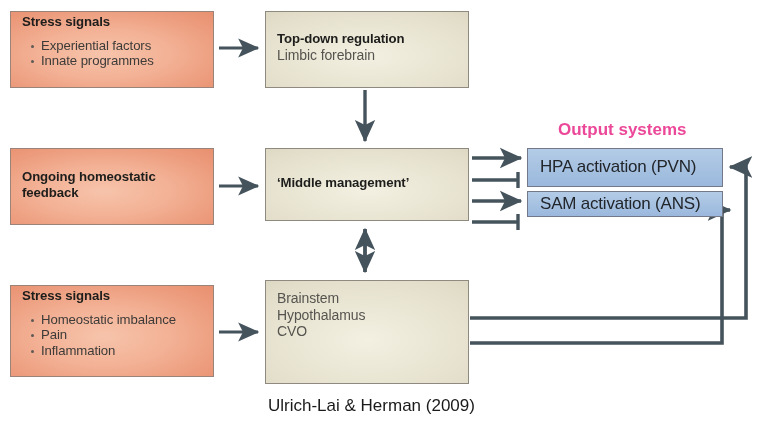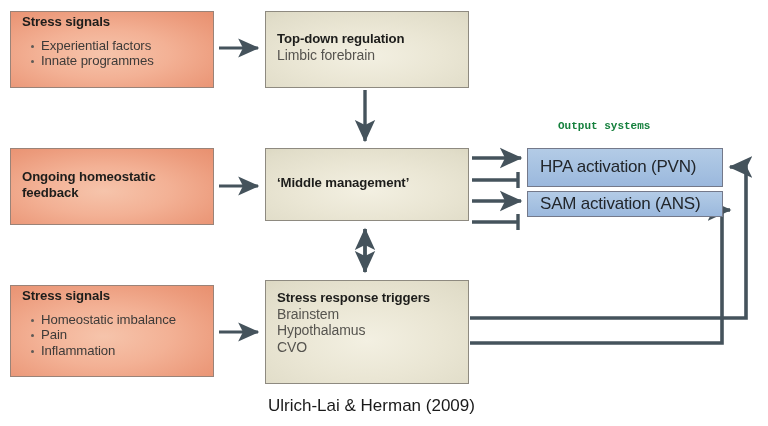--- a/index.html
+++ b/index.html
@@ -101,24 +101,23 @@
     color: #22262b;
     padding-left: 12px;
     letter-spacing: -0.2px;
     white-space: nowrap;
   }
 
   
   .group-label {
     position: absolute;
     font-weight: bold;
-    font-size: 11px;
-    color: #15803d;
-    white-space: nowrap;
-    font-family: Liberation Mono, monospace;
+    font-size: 17px;
+    color: #ec4899;
+    white-space: nowrap;
   }
   .caption {
     position: absolute;
     font-size: 17px;
     color: #1a1a1a;
     white-space: nowrap;
   }
 </style>
 </head>
 <body>
@@ -218,21 +217,20 @@
     </div>
   </div>
 
   <div class="node beige" style="left:265px; top:148px; width:204px; height:73px; display:flex; align-items:center;">
     <div>
       <div class="ttl">‘Middle management’</div>
     </div>
   </div>
 
   <div class="node beige" style="left:265px; top:280px; width:204px; height:104px; padding-top:9px;">
-    <div class="ttl">Stress response triggers</div>
     <div class="sub">Brainstem</div>
     <div class="sub">Hypothalamus</div>
     <div class="sub">CVO</div>
   </div>
 
   <div class="group-label" style="left:558px; top:120px;">Output systems</div>
 
   <div class="node blue" style="left:527px; top:148px; width:196px; height:39px;">
     <span class="olabel">HPA activation (PVN)</span>
   </div>

